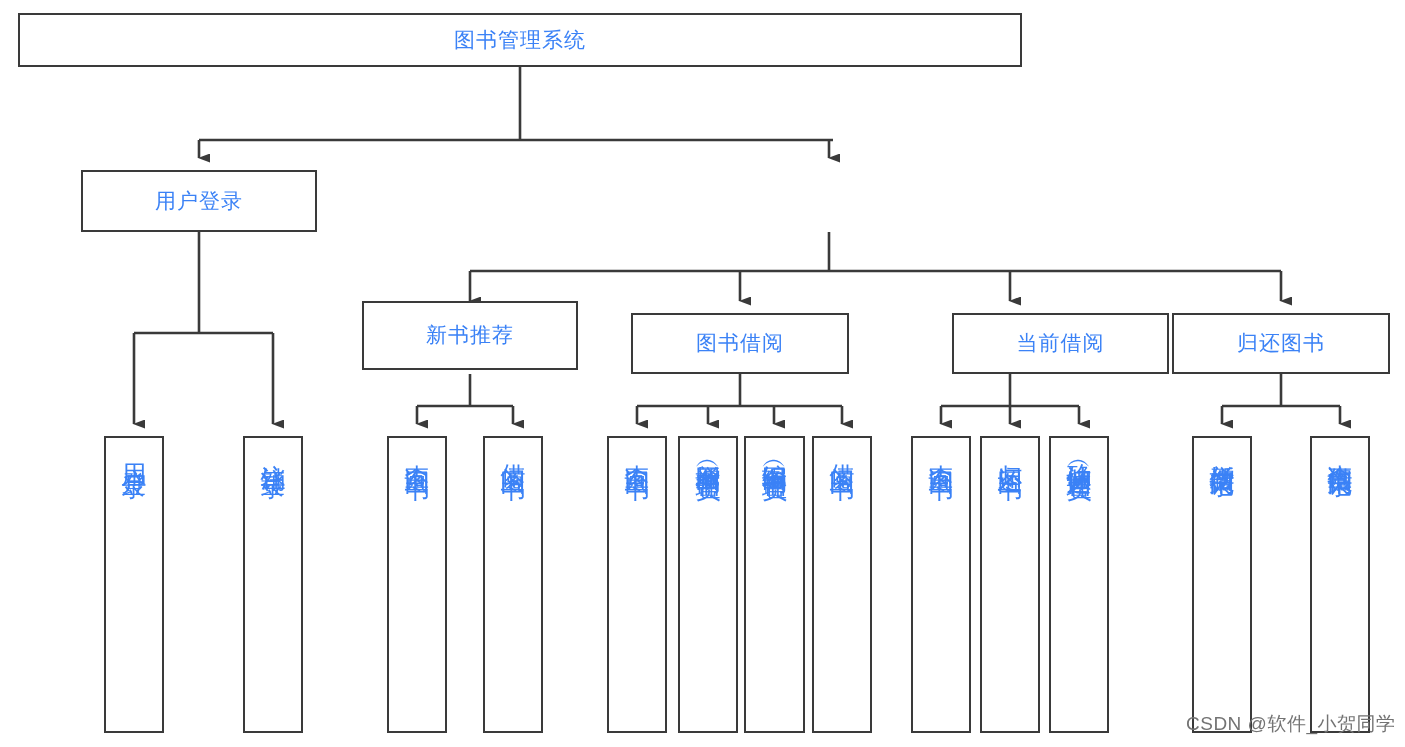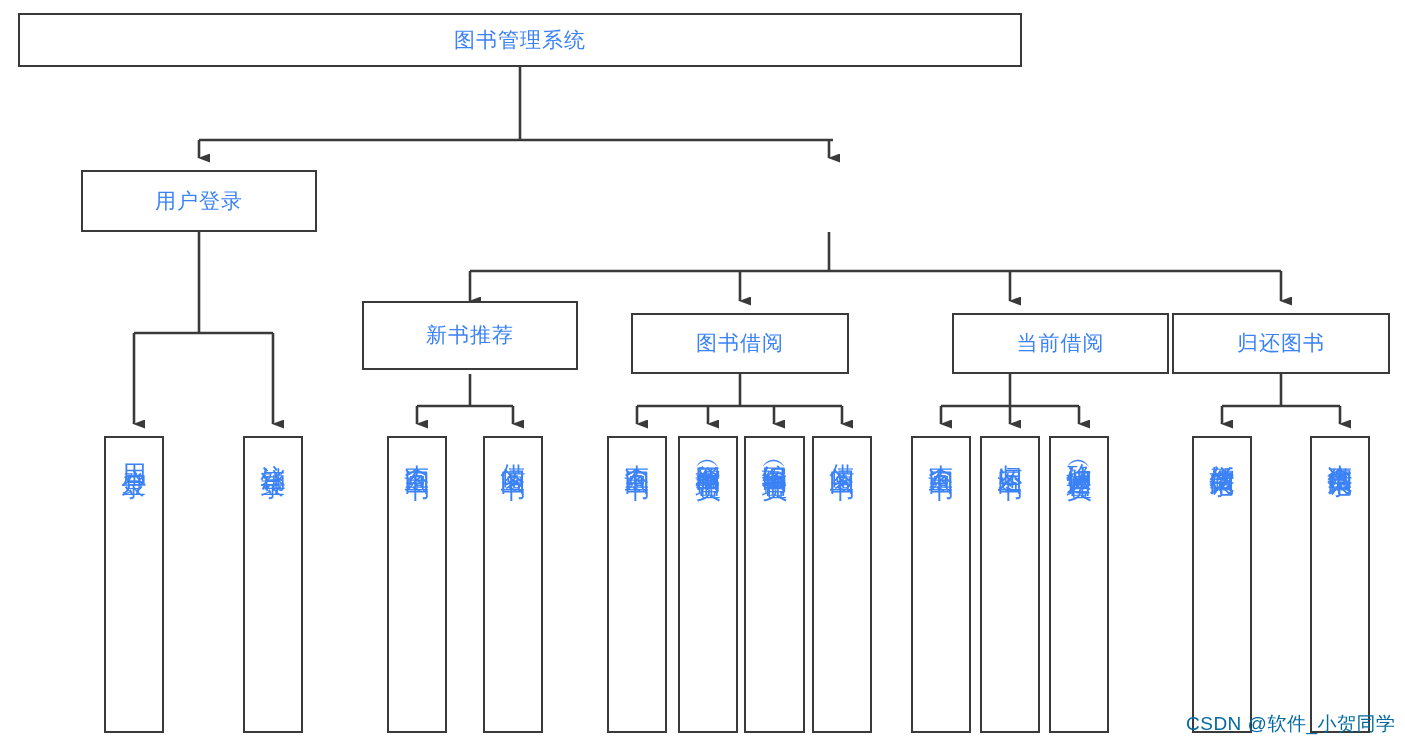--- a/index.html
+++ b/index.html
@@ -57,21 +57,21 @@
     line-height: 1;
   }
   .node.vert.tall-text .label {
     letter-spacing: 2px;
   }
   .watermark {
     position: absolute;
     left: 1186px;
     top: 711px;
     font-size: 19px;
-    color: #0369a1;
+    color: #737373;
     white-space: nowrap;
     letter-spacing: 0.5px;
   }
 </style>
 </head>
 <body>
 
 <div id="canvas">
 
   <svg class="links" viewBox="0 0 1405 747">

